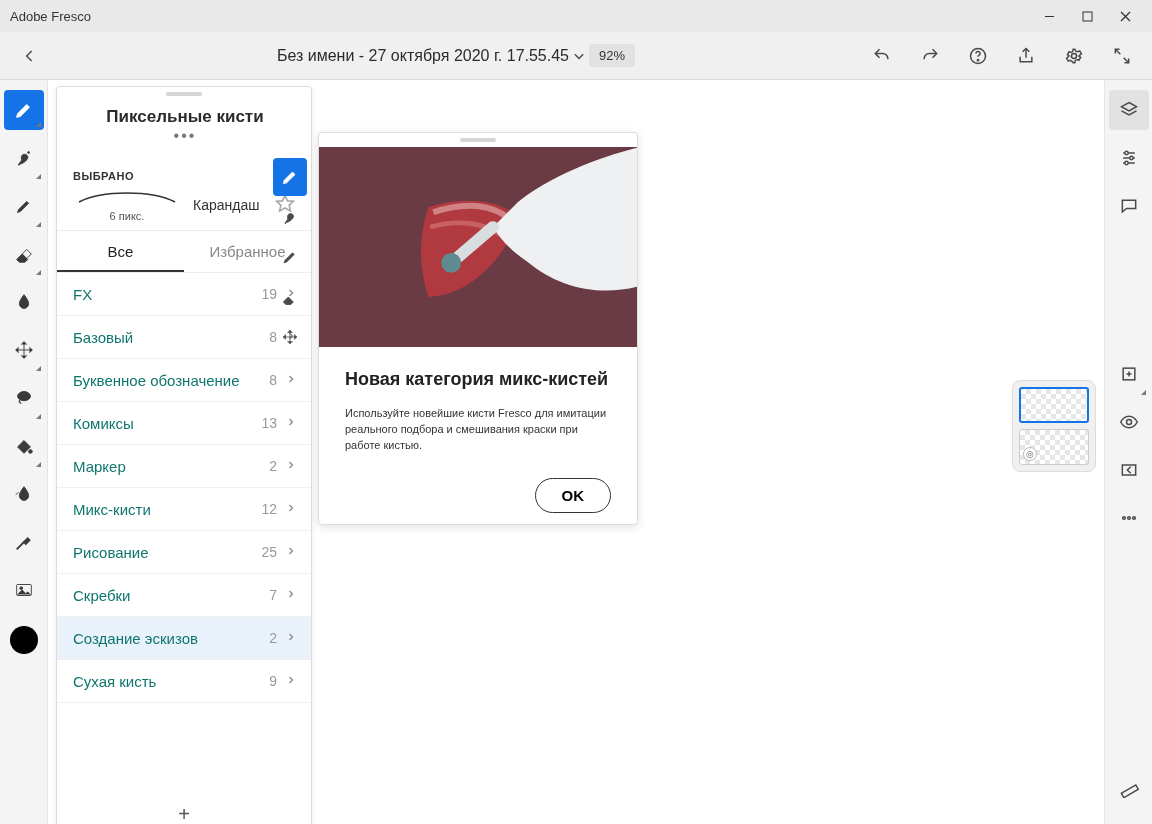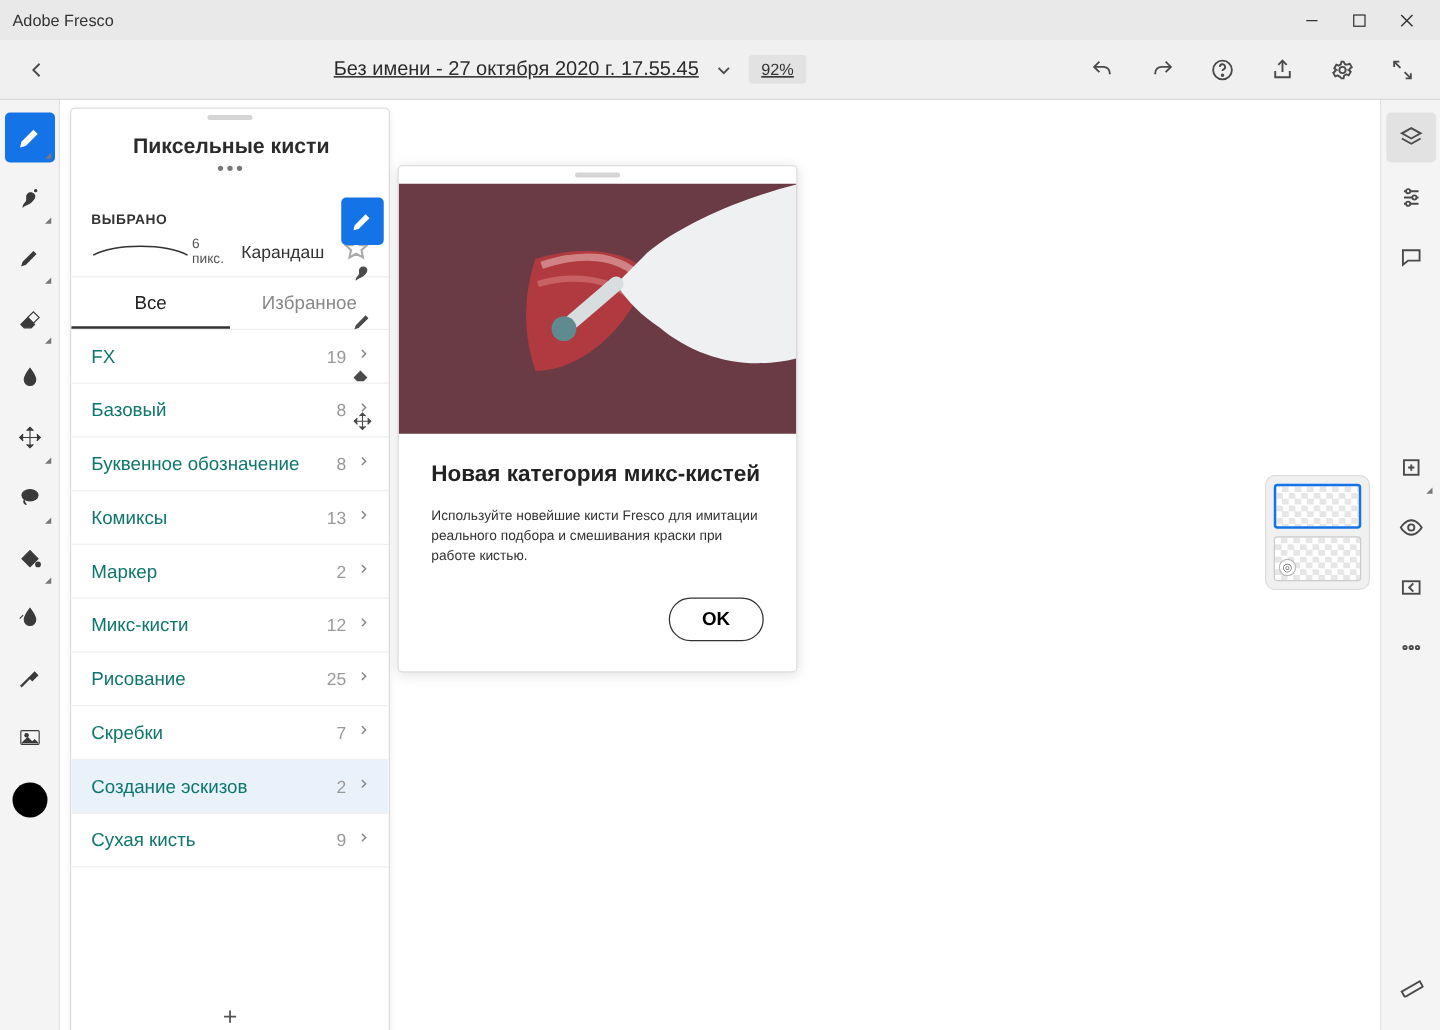--- a/index.html
+++ b/index.html
@@ -6,21 +6,21 @@
   html, body { width: 1152px; height: 824px; overflow: hidden; background:#fff; }
   
   .titlebar { height: 32px; background:#e9e9e9; display:flex; align-items:center; padding:16px 8px; color:#333; font-size:13px;}
   .titlebar .title { flex:0 0 auto; padding-left:2px;}
   .titlebar .spacer { flex:1; }
   .winbtn { width:38px; height:32px; display:flex; align-items:center; justify-content:center; color:#333; }
   .winbtn svg { width:11px; height:11px; }
   
   .topbar { height:48px; background:#f0f0f0; border-bottom:1px solid #d9d9d9; display:flex; align-items:center; padding:0 12px; gap:12px;}
   .tb-left { width:36px; display:flex; align-items:center; justify-content:center;}
-  .tb-center { flex:1; display:flex; align-items:center; justify-content:center; gap:10px;text-decoration:underline;}
+  .tb-center { flex:1; display:flex; align-items:center; justify-content:center; }
   .doc-title { font-size:16px; color:#2b2b2b;}
   .zoom-chip { background:#e2e2e2; border-radius:3px; padding:4px 10px; font-size:13px; color:#333;}
   .tb-right { display:flex; align-items:center; gap:12px;}
   .iconbtn { width:36px; height:36px; display:flex; align-items:center; justify-content:center; color:#4a4a4a;}
   .iconbtn svg { width:20px; height:20px; stroke:#4a4a4a; fill:none; stroke-width:1.8;}
   
   .main { position:relative; height:744px; display:flex; background:#fff;}
   
   .tool-rail { width:48px; background:#f4f4f4; border-right:1px solid #e4e4e4; display:flex; flex-direction:column; align-items:center; padding-top:6px; gap:0;}
   .tool-slot { width:40px; height:48px; display:flex; align-items:center; justify-content:center; position:relative;}
@@ -39,21 +39,21 @@
   
   .brush-panel { position:absolute; left:56px; top:6px; width:256px; height:750px; background:#fff; border:1px solid #ddd; border-radius:4px; box-shadow:0 2px 6px rgba(0,0,0,0.08); display:flex; flex-direction:column; overflow:hidden;}
   .panel-grip { height:14px; display:flex; align-items:center; justify-content:center;}
   .grip-bar { width:36px; height:4px; background:#d5d5d5; border-radius:2px;}
   .panel-header { display:flex; align-items:center; justify-content:space-between; padding:6px 14px 10px 16px;flex-direction:column;}
   .panel-header h2 { font-size:17px; font-weight:600; color:#2b2b2b;}
   .dots { color:#777; letter-spacing:2px; font-size:16px;}
   .selected-section { padding:0 16px 8px 16px; border-bottom:1px solid #eee;}
   .selected-label { font-size:11px; font-weight:700; letter-spacing:0.5px; color:#333;margin-top:15px;}
   .selected-row { display:flex; align-items:center; gap:12px; margin-top:6px;}
-  .brush-thumb { width:108px; display:flex; flex-direction:row; align-items:center; gap:2px;justify-content:space-between;}
+  .brush-thumb { width:108px; display:flex; flex-direction:column; align-items:center; gap:2px;justify-content:space-between;}
   .brush-thumb svg { width:100px; height:20px;}
   .brush-thumb span { font-size:11px; color:#555;}
   .brush-name { font-size:14px; color:#333; flex:1;}
   .star { color:#bbb;}
   .tabs { display:flex; border-bottom:1px solid #eee; }
   .tab { flex:1; text-align:center; padding:12px 0 10px 0; font-size:15px; color:#888;}
   .tab.active { color:#222; border-bottom:2px solid #333;}
   .cat-list { flex:1; overflow:auto;}
   .cat-row { display:flex; align-items:center; padding:12px 14px 12px 16px; border-bottom:1px solid #f0f0f0; gap:8px;}
   .cat-row.highlight { background:#e9f2fb;}
@@ -65,21 +65,21 @@
   .canvas-wrap { flex:1; position:relative; background:#fff;}
   .canvas-strip { position:absolute; left:270px; top:52px; width:40px; display:flex; flex-direction:column; align-items:center; gap:2px;}
   .strip-slot { width:34px; height:38px; display:flex; align-items:center; justify-content:center; border-radius:4px;}
   .strip-slot.active { background:#1473e6;}
   .strip-slot svg { width:20px; height:20px; stroke:#4a4a4a; fill:#4a4a4a;}
   .strip-slot.active svg { stroke:#fff; fill:#fff;}
   
   .dialog { position:absolute; left:318px; top:52px; width:320px; background:#fff; border:1px solid #ddd; border-radius:4px; box-shadow:0 2px 10px rgba(0,0,0,0.12); overflow:hidden; z-index:4;}
   .dialog-grip { height:14px; display:flex; align-items:center; justify-content:center;}
   .dialog-img { height:200px; background:#6a3b44; position:relative; display:flex; align-items:center; justify-content:center;}
-  .dialog-body { padding:22px 26px 24px 26px;}
+  .dialog-body { padding:22px 26px 11px 26px;}
   .dialog-body h3 { font-size:18px; font-weight:600; color:#222; margin-bottom:16px;}
   .dialog-body p { font-size:11px; color:#333; line-height:1.45;}
   .dialog-actions { display:flex; justify-content:flex-end; margin-top:24px;}
   .ok-btn { border:1.5px solid #333; background:#fff; border-radius:20px; padding:8px 26px; font-size:15px; font-weight:600;}
   
   .layers-panel { position:absolute; right:56px; top:300px; width:84px; background:#f0f0f0; border:1px solid #ddd; border-radius:8px; padding:6px; display:flex; flex-direction:column; gap:6px;}
   .layer-thumb { width:70px; height:36px; border-radius:3px; background-image: repeating-conic-gradient(#e6e6e6 0 25%, #fff 0 50%); background-size:10px 10px; border:1px solid #ccc; position:relative;}
   .layer-thumb.selected { border:2px solid #1473e6;}
   .layer-badge { position:absolute; left:3px; bottom:3px; width:14px; height:14px; background:#fff; border:1px solid #bbb; border-radius:50%; display:flex; align-items:center; justify-content:center; font-size:9px; color:#666;}
 </style>

